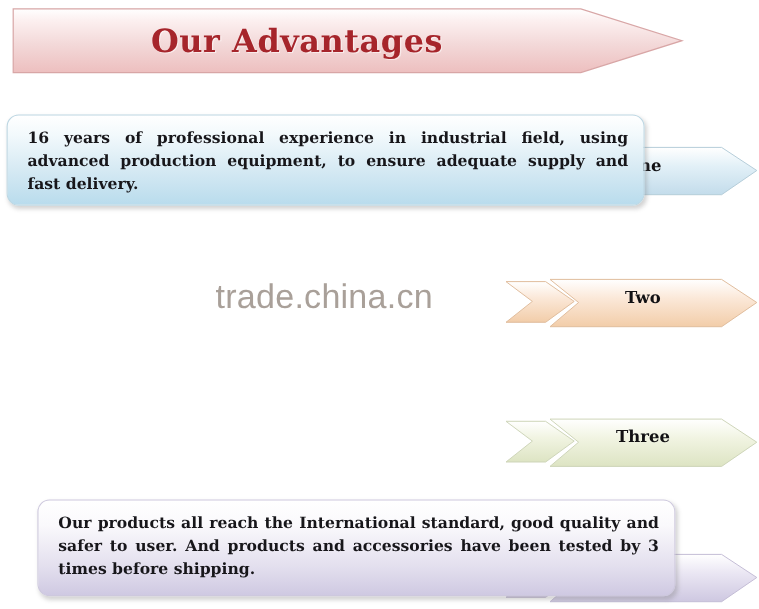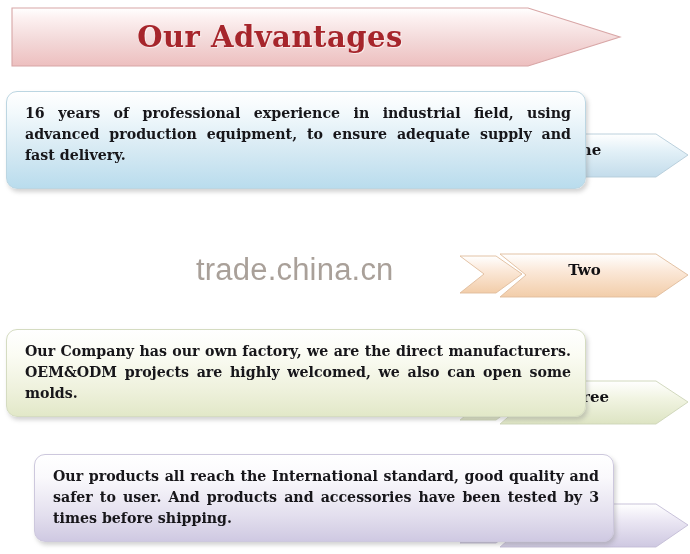--- a/index.html
+++ b/index.html
@@ -95,21 +95,21 @@
     font-family: "DejaVu Serif", serif;
     font-weight: bold;
     font-size: 15px;
     color: #121114;
     z-index: 4;
   }
 
   
   #block-one { top: 88px; height: 102px; }
   #block-one .bubble {
-    top: 3px; height: 98px;
+    top: 16px; height: 83px;
     background: linear-gradient(to bottom, #ffffff 0%, #f2f9fc 22%, #d5e9f3 62%, #b9dced 100%);
     border-color: #bcd6e2;
   }
   #block-one .ribbon { left: 460px; top: 42px; }
 
   
   #block-two { top: 198px; height: 110px; }
   #block-two .bubble {
     top: 4px; height: 86px;
     background: linear-gradient(to bottom, #ffffff 0%, #fdf6f0 26%, #f7ddc6 72%, #f3cfb0 100%);
@@ -248,23 +248,20 @@
           <stop offset="0%" stop-color="#ffffff"></stop>
           <stop offset="40%" stop-color="#f1f4e2"></stop>
           <stop offset="100%" stop-color="#dde4c3"></stop>
         </linearGradient>
       </defs>
       <polygon points="0,6 36,6 62,24 36,43 0,43 24,24" fill="url(#rbGrad3)" stroke="#cdd5b8" stroke-width="0.9"></polygon>
       <polygon points="40,4 196,4 228,25 196,47 40,47 66,25" fill="url(#rbGrad3)" stroke="#cdd5b8" stroke-width="0.9"></polygon>
     </svg>
     <div class="ribbon-label">Three</div>
   </div>
-  <div class="bubble">
-    <div class="bubble-text">Our Company has our own factory, we are the direct manufacturers. OEM&amp;ODM projects are highly welcomed, we also can open some molds.</div>
-  </div>
 </div>
 
 <div class="block" id="block-four">
   <div class="ribbon">
     <svg viewBox="0 0 230 52" preserveAspectRatio="none">
       <defs>
         <linearGradient id="rbGrad4" x1="0" y1="0" x2="0" y2="1">
           <stop offset="0%" stop-color="#ffffff"></stop>
           <stop offset="40%" stop-color="#eae6f3"></stop>
           <stop offset="100%" stop-color="#cec8e1"></stop>

